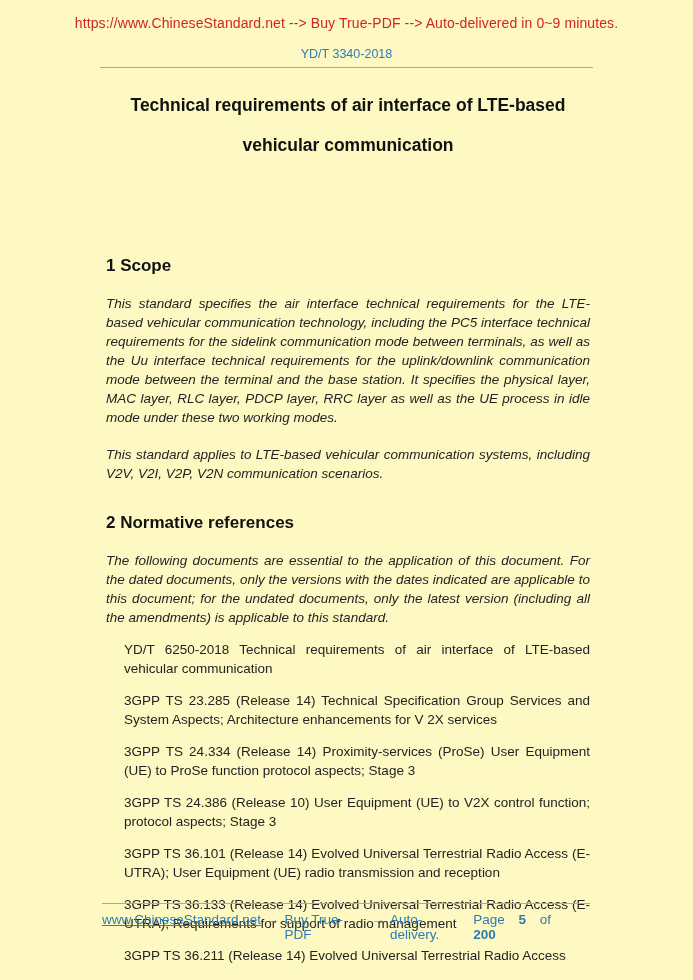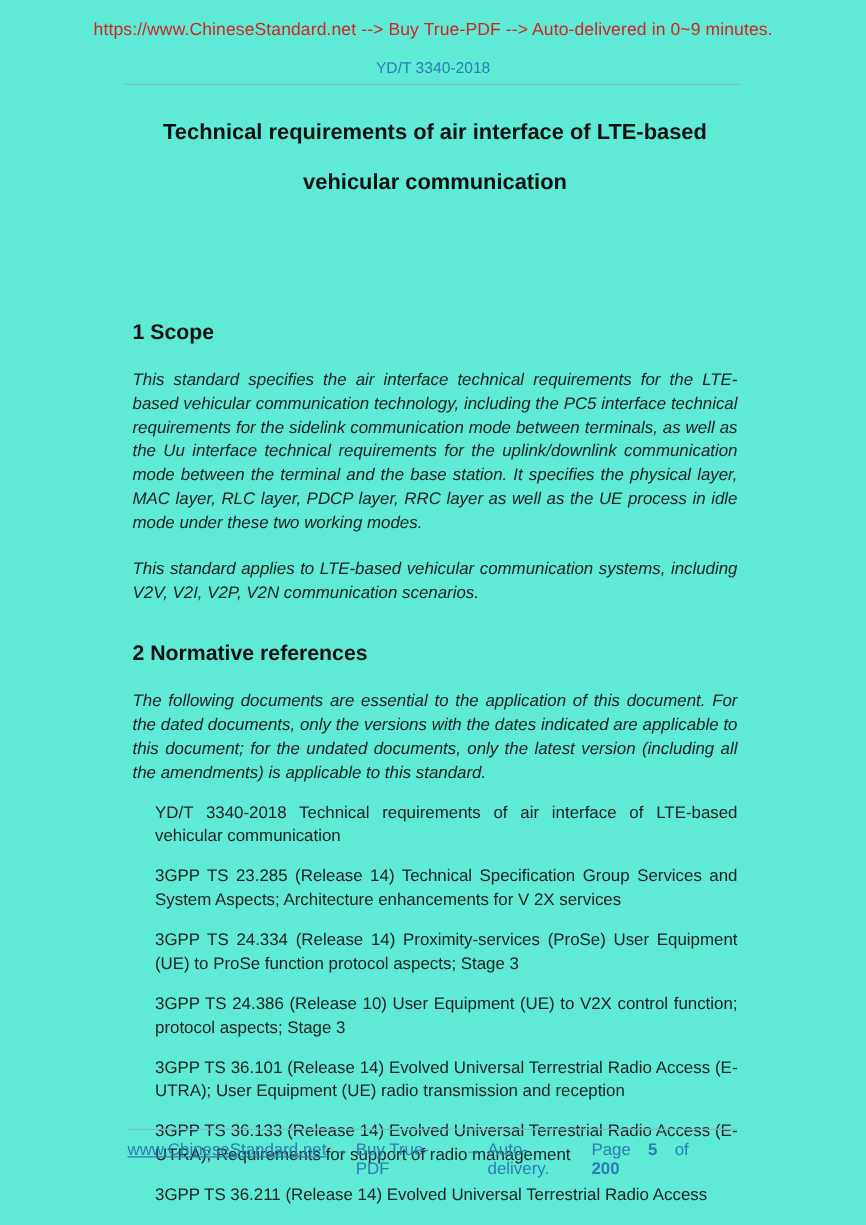--- a/index.html
+++ b/index.html
@@ -8,21 +8,21 @@
     width: 693px;
     height: 980px;
     font-family: "Liberation Sans", "DejaVu Sans", sans-serif;
     color: #222222;
     position: relative;
     overflow: hidden;
   }
   .page {
     width: 693px;
     height: 980px;
-    background: #5eead4;
+    background: #fef9c3;
     position: relative;
   }
   .promo {
     padding-top: 15px;
     text-align: center;
     color: #cf2526;
     font-size: 14px;
     letter-spacing: 0.1px;
   }
   .doc-number {
@@ -118,21 +118,21 @@
 
     <p class="body-para">This standard specifies the air interface technical requirements for the LTE-based vehicular communication technology, including the PC5 interface technical requirements for the sidelink communication mode between terminals, as well as the Uu interface technical requirements for the uplink/downlink communication mode between the terminal and the base station. It specifies the physical layer, MAC layer, RLC layer, PDCP layer, RRC layer as well as the UE process in idle mode under these two working modes.</p>
 
     <p class="body-para">This standard applies to LTE-based vehicular communication systems, including V2V, V2I, V2P, V2N communication scenarios.</p>
 
     <div class="section-heading heading-refs">2 Normative references</div>
 
     <p class="body-para">The following documents are essential to the application of this document. For the dated documents, only the versions with the dates indicated are applicable to this document; for the undated documents, only the latest version (including all the amendments) is applicable to this standard.</p>
 
     <div class="ref-list">
-      <p class="ref-item">YD/T 3340-2018 Technical requirements of air interface of LTE-based vehicular communication</p>
+      <p class="ref-item">YD/T 6250-2018 Technical requirements of air interface of LTE-based vehicular communication</p>
       <p class="ref-item">3GPP TS 23.285 (Release 14) Technical Specification Group Services and System Aspects; Architecture enhancements for V 2X services</p>
       <p class="ref-item">3GPP TS 24.334 (Release 14) Proximity-services (ProSe) User Equipment (UE) to ProSe function protocol aspects; Stage 3</p>
       <p class="ref-item">3GPP TS 24.386 (Release 10) User Equipment (UE) to V2X control function; protocol aspects; Stage 3</p>
       <p class="ref-item">3GPP TS 36.101 (Release 14) Evolved Universal Terrestrial Radio Access (E-UTRA); User Equipment (UE) radio transmission and reception</p>
       <p class="ref-item">3GPP TS 36.133 (Release 14) Evolved Universal Terrestrial Radio Access (E-UTRA); Requirements for support of radio management</p>
       <p class="ref-item">3GPP TS 36.211 (Release 14) Evolved Universal Terrestrial Radio Access</p>
     </div>
 
   </div>
 

